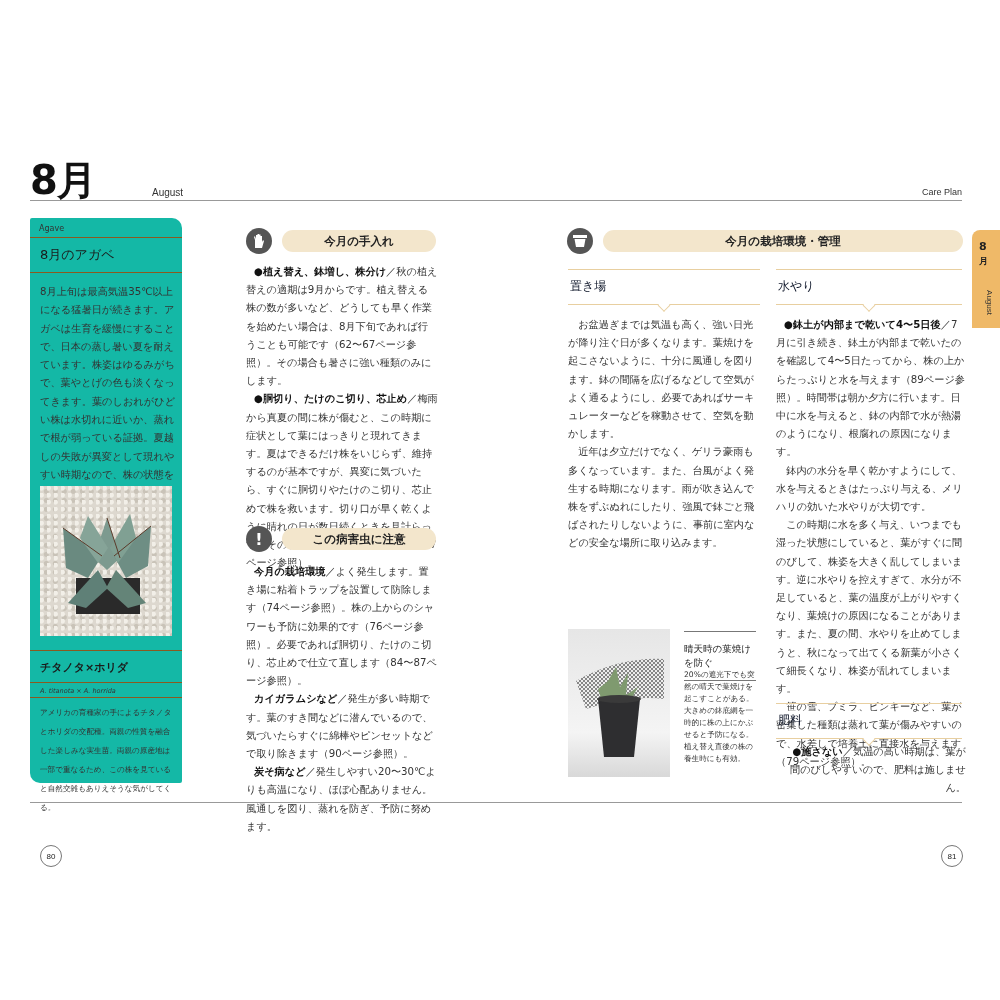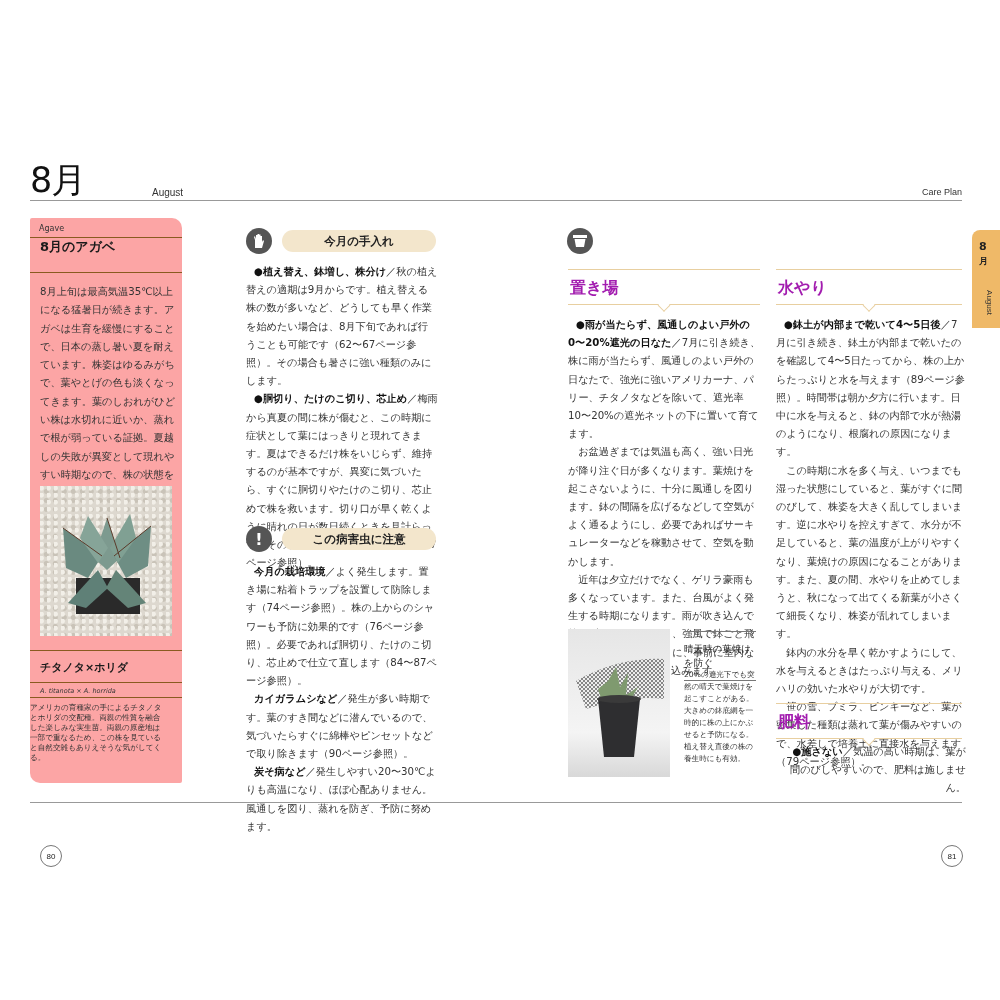--- a/index.html
+++ b/index.html
@@ -1,52 +1,52 @@
 <!DOCTYPE html>
 <html><head>
 <meta charset="utf-8">
 <style>
   html, body { margin:0; padding:0; background:#ffffff; }
   body { width:1000px; height:1000px; position:relative; overflow:hidden;
          font-family:"DejaVu Sans", sans-serif; color:#222; }
   .abs { position:absolute; }
-  .month-big { left:30px; top:160px; font-size:35px; font-weight:normal; color:#111; letter-spacing:-1px; line-height:40px; }
+  .month-big { left:30px; top:160px; font-size:40px; font-weight:bold; color:#111; letter-spacing:-1px; line-height:40px; }
   .month-en { left:152px; top:187px; font-size:10px; color:#333; font-family:"Liberation Sans", sans-serif; }
   .care-plan { right:38px; top:187px; font-size:9px; color:#333; font-family:"Liberation Sans", sans-serif; }
   .rule-top { left:30px; top:200px; width:932px; height:1px; background:#999; }
   .rule-bot { left:30px; top:802px; width:932px; height:1px; background:#999; }
 
   
-  .card { left:30px; top:218px; width:152px; height:565px; background:#fca5a5;
+  .card { left:30px; top:218px; width:152px; height:565px; background:#14b8a6;
           border-radius:2px 10px 2px 10px; }
   .card .agave { position:absolute; left:9px; top:6px; font-size:8px; color:#333; }
   .card .hr { position:absolute; left:0; width:152px; height:1px; background:#8a5a20; }
-  .card .title { position:absolute; left:10px; top:20px; font-size:13px; font-weight:bold; color:#1a1a1a; }
+  .card .title { position:absolute; left:10px; top:28px; font-size:13px; font-weight:normal; color:#1a1a1a; }
   .card-text { position:absolute; left:10px; top:65px; width:136px; font-size:10.2px; line-height:18.3px; color:#333; }
   .photo1 { position:absolute; left:10px; top:268px; width:132px; height:150px; background:#d9d4cc;
             overflow:hidden; }
   .photo1 .gravel { position:absolute; inset:0;
      background: radial-gradient(circle at 20% 30%, #f2efe8 0 2px, transparent 3px),
                  radial-gradient(circle at 70% 60%, #c9c3b8 0 2px, transparent 3px),
                  #ddd8cf; background-size:7px 7px, 9px 9px; }
   .photo1 .plant { position:absolute; left:18px; top:22px; width:98px; height:108px; }
   .card .plant-name { position:absolute; left:10px; top:442px; font-size:11px; font-weight:bold; color:#1a1a1a; }
   .card .latin { position:absolute; left:10px; top:469px; font-size:6.5px; font-style:italic; color:#333; }
-  .card .desc { position:absolute; left:0; top:485px; width:136px; font-size:7.6px; line-height:10px; color:#333; }
+  .card .desc { position:absolute; left:10px; top:485px; width:136px; font-size:7.6px; line-height:19px; color:#333; }
   .sec-icon { position:absolute; width:26px; height:26px; border-radius:50%; background:#555; color:#fff;
               display:flex; align-items:center; justify-content:center; }
   .sec-pill { position:absolute; height:22px; background:#f3e6cc; border-radius:11px;
               font-size:11.5px; font-weight:bold; color:#222; display:flex; align-items:center; justify-content:center; }
 
   .col-text { font-size:10.2px; line-height:18.2px; color:#333; }
   .col-text b { color:#111;margin-left:8px; }
   .indent { text-indent:1em; }
 
   .sub-head { position:absolute; height:34px; border-top:1px solid #e8cfa0; border-bottom:1px solid #e8cfa0; }
-  .sub-head span { position:absolute; left:2px; top:8px; font-size:16px; font-weight:bold; color:#a21caf; }
+  .sub-head span { position:absolute; left:2px; top:8px; font-size:12px; font-weight:normal; color:#0f172a; }
   .sub-head .notch { position:absolute; left:50%; bottom:-6px; width:8px; height:8px; background:#fff;
                      border-right:1px solid #e8cfa0; border-bottom:1px solid #e8cfa0; transform:translateX(-50%) rotate(45deg); }
 
   .photo2 { position:absolute; left:568px; top:629px; width:102px; height:148px; background:linear-gradient(#e6e6e6,#f4f4f4 70%,#d8d8d8); overflow:hidden; }
   .caption-title { position:absolute; left:684px; top:631px; width:72px; border-top:1px solid #777; border-bottom:1px solid #777;
                    padding:10px 0; font-size:9.5px; line-height:14px; color:#222; }
   .caption-body { position:absolute; left:684px; top:669px; width:72px; font-size:7.6px; line-height:12px; color:#333; }
 
   .side-tab { left:972px; top:230px; width:28px; height:98px; background:#efb968; border-radius:8px 0 0 0;
               border-right:2px solid #8a5a20; }
@@ -118,28 +118,28 @@
   <div><b>炭そ病など</b><span>／発生しやすい20〜30℃よりも高温になり、ほぼ心配ありません。風通しを図り、蒸れを防ぎ、予防に努めます。</span></div>
 </div>
 
 <div class="abs" style="left:567px;top:228px;width:396px;height:26px;">
   <div class="sec-icon" style="left:0;top:0;">
     <svg width="14" height="12" viewBox="0 0 14 12">
         <rect x="0" y="0" width="14" height="3" fill="#fff"></rect>
         <path d="M1.5 4 L12.5 4 L11 12 L3 12 Z" fill="#fff"></path>
       </svg>
   </div>
+  <div class="sec-pill" style="left:36px;top:2px;width:360px;">今月の栽培環境・管理</div>
 </div>
 
 <div class="sub-head" style="left:568px;top:269px;width:192px;">
   <span>置き場</span>
   <div class="notch"></div>
 </div>
 <div class="abs col-text" style="left:568px;top:316px;width:194px;">
-  <div><b>●雨が当たらず、風通しのよい戸外の0〜20%遮光の日なた</b><span>／7月に引き続き、株に雨が当たらず、風通しのよい戸外の日なたで、強光に強いアメリカーナ、パリー、チタノタなどを除いて、遮光率10〜20%の遮光ネットの下に置いて育てます。</span></div>
   <div class="indent">お盆過ぎまでは気温も高く、強い日光が降り注ぐ日が多くなります。葉焼けを起こさないように、十分に風通しを図ります。鉢の間隔を広げるなどして空気がよく通るようにし、必要であればサーキュレーターなどを稼動させて、空気を動かします。</div>
   <div class="indent">近年は夕立だけでなく、ゲリラ豪雨も多くなっています。また、台風がよく発生する時期になります。雨が吹き込んで株をずぶぬれにしたり、強風で鉢ごと飛ばされたりしないように、事前に室内などの安全な場所に取り込みます。</div>
 </div>
 
 <div class="photo2">
   <svg width="102" height="148" viewBox="0 0 102 148">
     <defs>
       <pattern id="mesh" width="4" height="4" patternUnits="userSpaceOnUse">
         <path d="M0 0 L4 4 M4 0 L0 4" stroke="#555" stroke-width="0.8"></path>
       </pattern>
@@ -152,22 +152,22 @@
 </div>
 <div class="caption-title">晴天時の葉焼けを防ぐ</div>
 <div class="caption-body">20%の遮光下でも突然の晴天で葉焼けを起こすことがある。大きめの鉢底網を一時的に株の上にかぶせると予防になる。植え替え直後の株の養生時にも有効。</div>
 
 <div class="sub-head" style="left:776px;top:269px;width:186px;">
   <span>水やり</span>
   <div class="notch"></div>
 </div>
 <div class="abs col-text" style="left:776px;top:316px;width:190px;">
   <div><b>●鉢土が内部まで乾いて4〜5日後</b><span>／7月に引き続き、鉢土が内部まで乾いたのを確認して4〜5日たってから、株の上からたっぷりと水を与えます（89ページ参照）。時間帯は朝か夕方に行います。日中に水を与えると、鉢の内部で水が熱湯のようになり、根腐れの原因になります。</span></div>
+  <div class="indent">鉢内の水分を早く乾かすようにして、水を与えるときはたっぷり与える、メリハリの効いた水やりが大切です。</div>
   <div class="indent">この時期に水を多く与え、いつまでも湿った状態にしていると、葉がすぐに間のびして、株姿を大きく乱してしまいます。逆に水やりを控えすぎて、水分が不足していると、葉の温度が上がりやすくなり、葉焼けの原因になることがあります。また、夏の間、水やりを止めてしまうと、秋になって出てくる新葉が小さくて細長くなり、株姿が乱れてしまいます。</div>
-  <div class="indent">鉢内の水分を早く乾かすようにして、水を与えるときはたっぷり与える、メリハリの効いた水やりが大切です。</div>
   <div class="indent">笹の雪、ブミラ、ピンキーなど、葉が密集した種類は蒸れて葉が傷みやすいので、水差しで培養土に直接水を与えます（79ページ参照）。</div>
 </div>
 
 <div class="sub-head" style="left:776px;top:703px;width:186px;">
   <span>肥料</span>
   <div class="notch"></div>
 </div>
 <div class="abs col-text" style="left:776px;top:743px;width:190px;text-align:right;">
   <b>●施さない</b><span>／気温の高い時期は、葉が間のびしやすいので、肥料は施しません。</span>
 </div>

